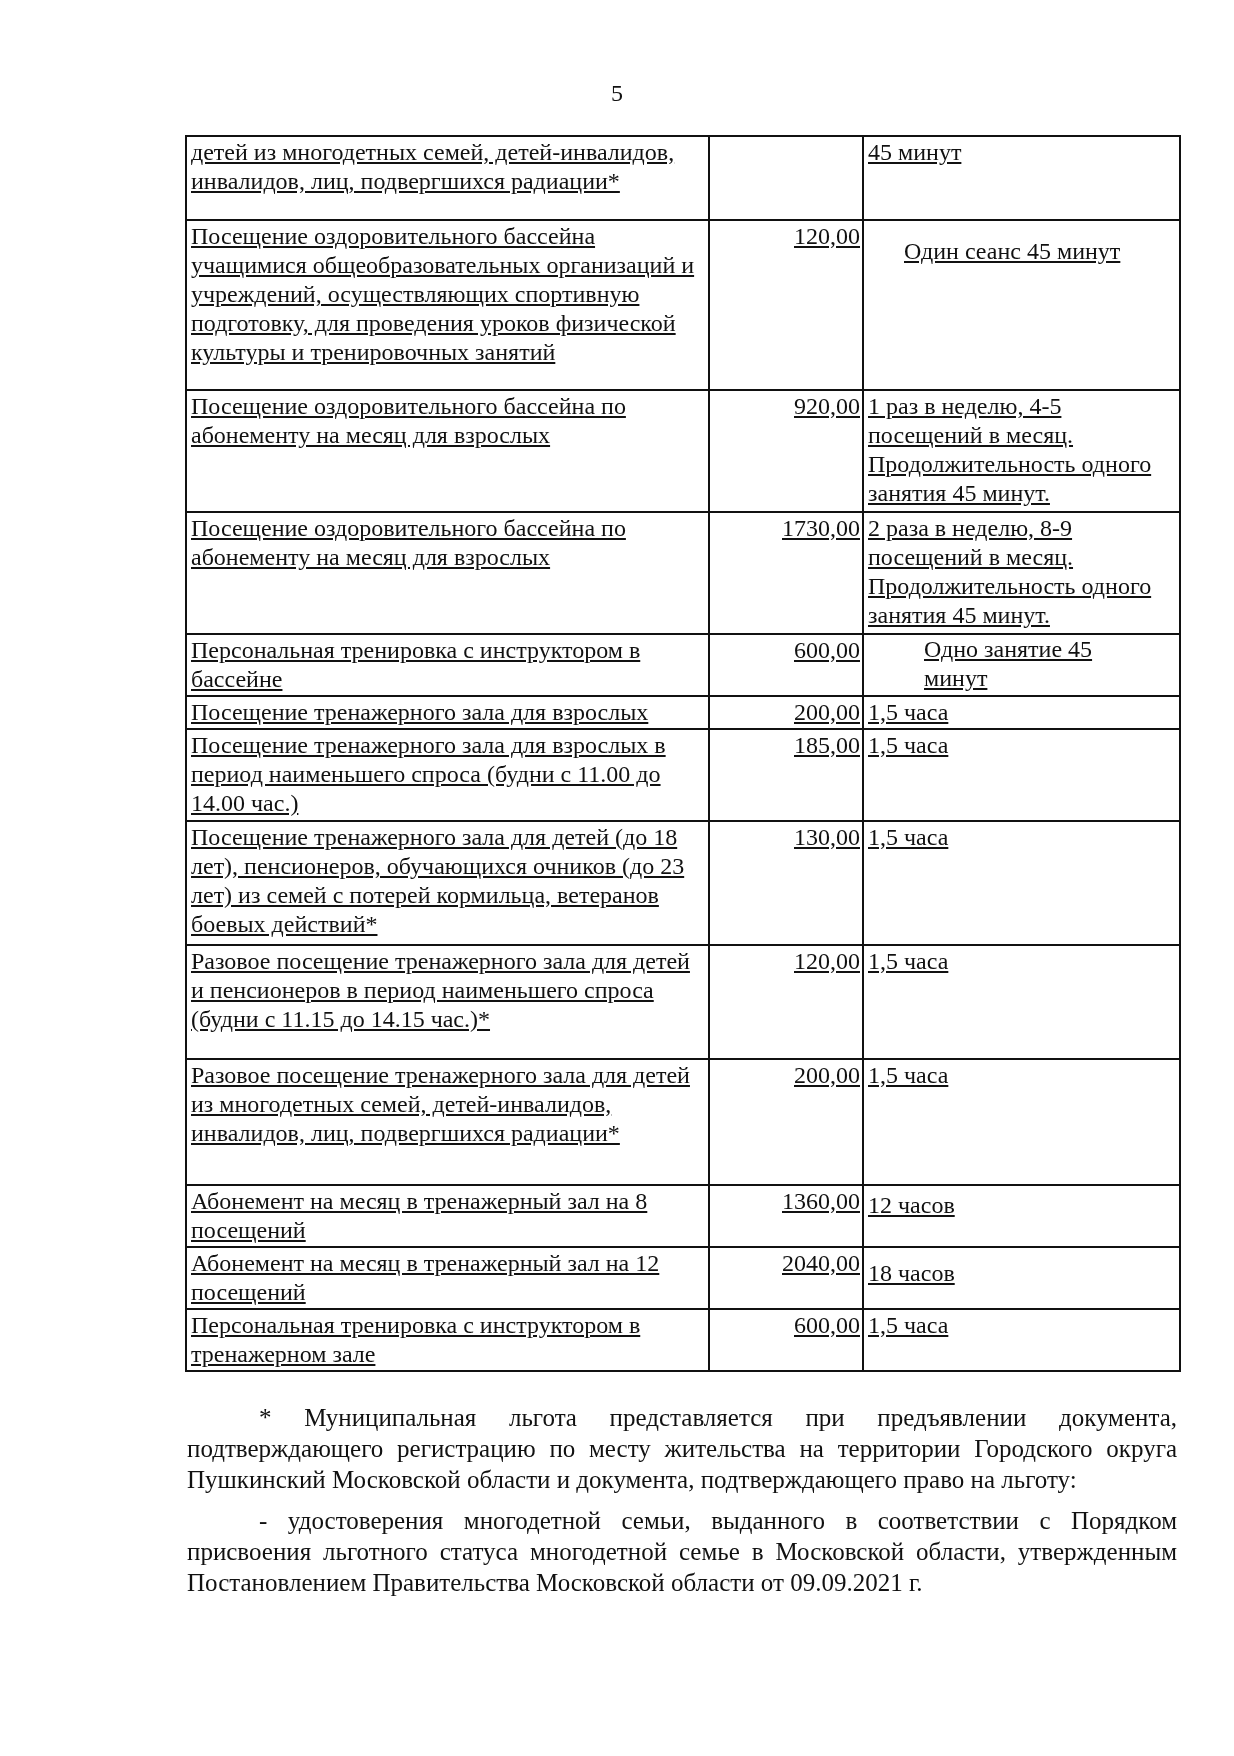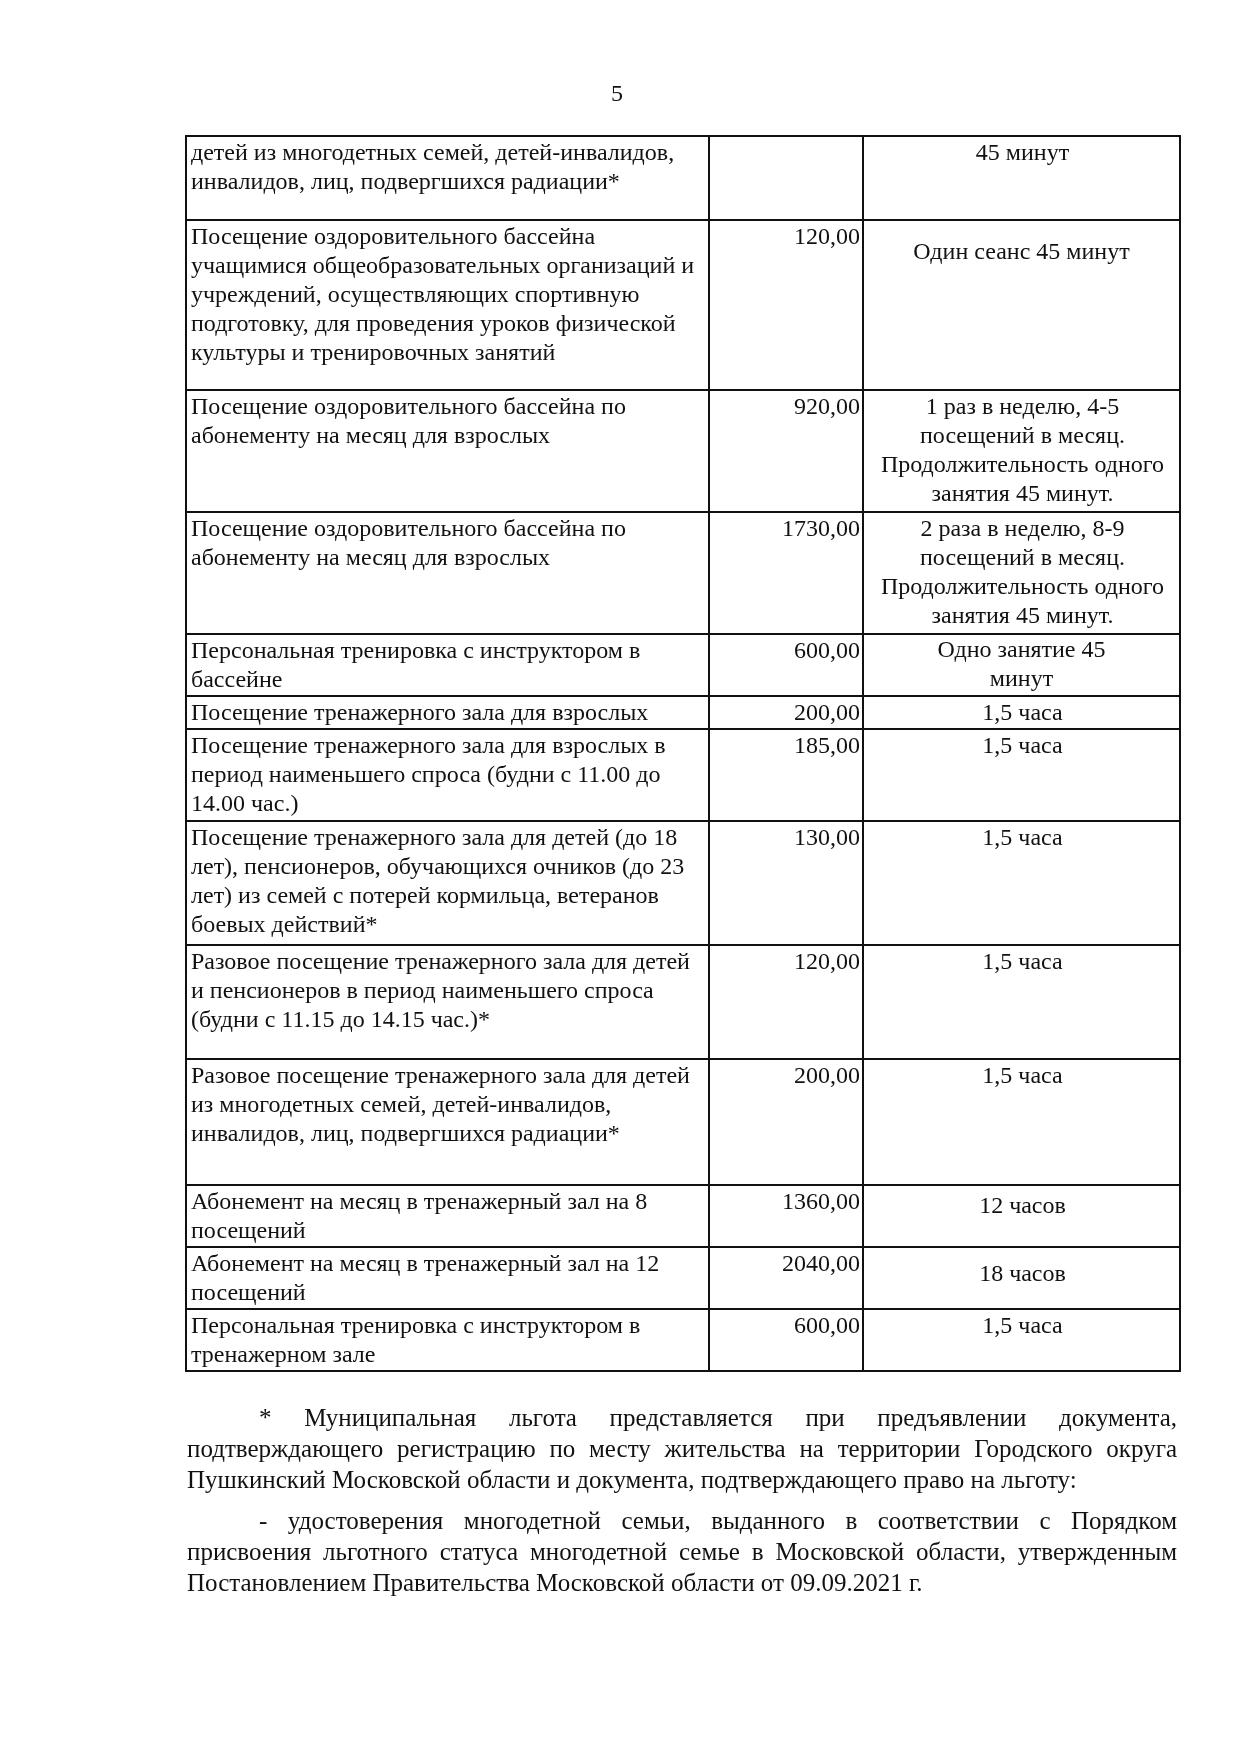--- a/index.html
+++ b/index.html
@@ -7,31 +7,31 @@
     width: 1234px; height: 1756px; position: relative; overflow: hidden;
     font-family: "Liberation Serif", serif; color: #111;
   }
   .page-num {
     position: absolute; top: 80px; left: 0; width: 1234px; text-align: center;
     font-size: 24px;
   }
   table.price {
     position: absolute; top: 135px; left: 185px; width: 994px;
     border-collapse: collapse; table-layout: fixed;
-    font-size: 24px; line-height: 29px;
+    font-size: 24px; line-height: 29px; text-decoration: underline;
   }
   table.price td {
     border: 2px solid #111; vertical-align: top; padding: 1px 2px 1px 4px;
   }
   col.c1 { width: 523px; }
   col.c2 { width: 154px; }
   col.c3 { width: 317px; }
   td.svc { text-align: left; }
   td.price-cell { text-align: right; }
-  td.dur { text-align: center; }
+  td.dur { text-align: left; }
   .notes {
     position: absolute; top: 1402px; left: 187px; width: 990px;
     font-size: 25px; line-height: 31px; text-align: justify;
   }
   .notes p { margin: 0 0 8px 0; text-indent: 72px; }
   .notes p.first { margin-bottom: 10px; }
 </style>
 </head>
 <body>
 

